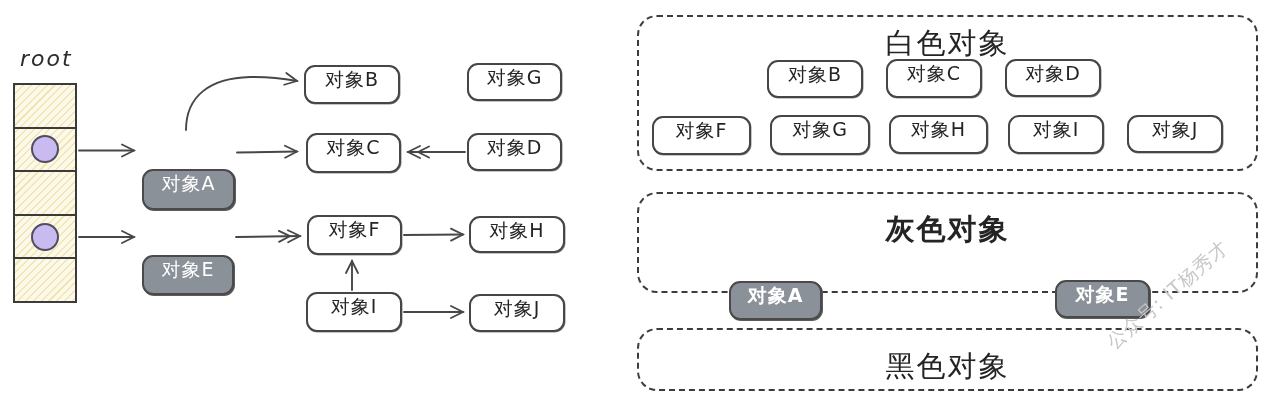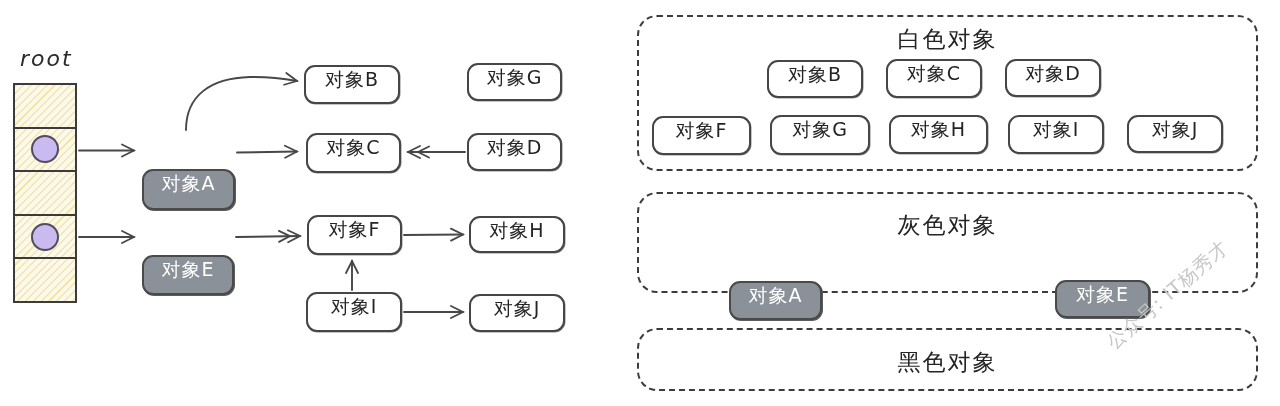--- a/index.html
+++ b/index.html
@@ -35,24 +35,24 @@
   .obj.gray{background:#8b9198;border-color:#4a4a4a;color:#ffffff;box-shadow:1px 1px 0 #5c5c5c;margin-top:38px;}
   
   #arrow-layer{position:absolute;left:0;top:0;pointer-events:none;}
   
   .panel{
     position:absolute;left:637px;width:621px;box-sizing:border-box;
     border:2.5px dashed #3c3c3c;border-radius:20px;background:#ffffff;
   }
   .panel-title{
     position:absolute;left:0;width:100%;text-align:center;
-    font-size:23px;letter-spacing:2px;color:#242424;
+    font-size:29px;letter-spacing:2px;color:#242424;
   }
   #panel-white{top:15px;height:156px;}
-  #panel-gray{top:192px;height:101px;}
+  #panel-gray{top:192px;height:101px;font-weight:bold;}
   #panel-black{top:328px;height:63px;}
   
   #watermark{
     position:absolute;left:1058px;top:282px;width:220px;text-align:center;
     font-size:19px;color:#c7c7c7;letter-spacing:1px;
     transform:rotate(-41deg);z-index:5;white-space:nowrap;
   }
 </style>
 </head>
 <body>

